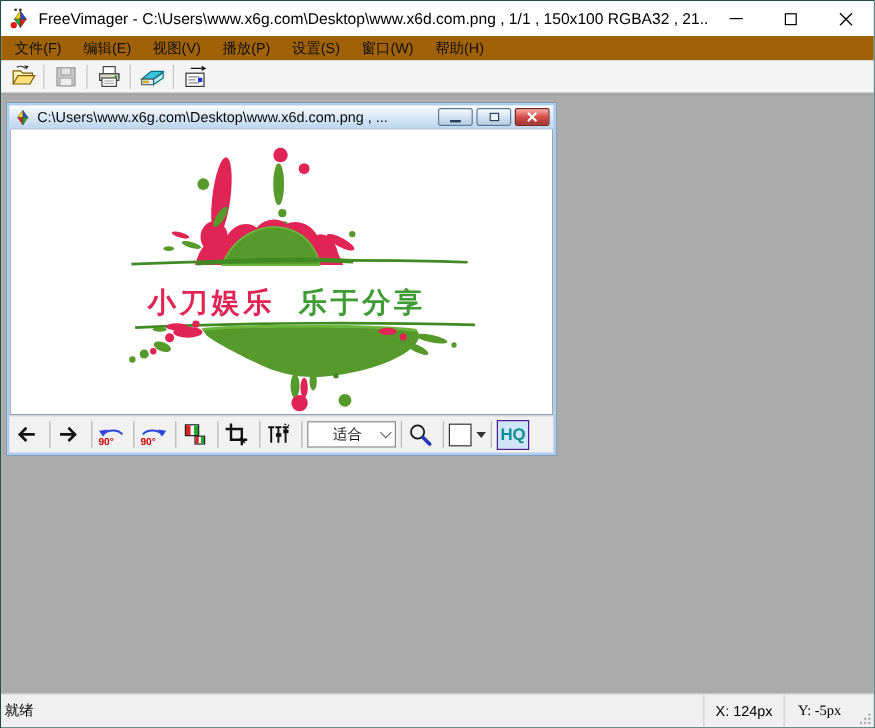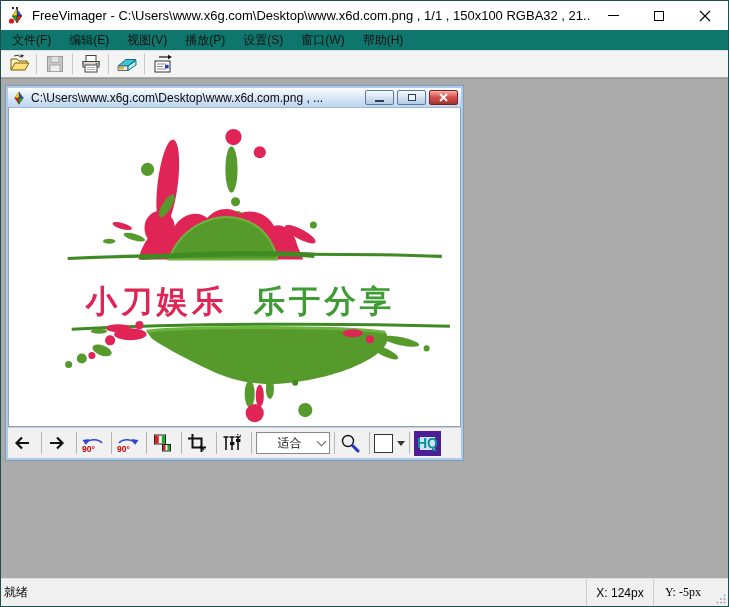--- a/index.html
+++ b/index.html
@@ -10,33 +10,33 @@
 
   
   .titlebar { height:29px; background:#fff; display:flex; align-items:center; padding-left:7px; flex:0 0 29px; }
   .titlebar .app-icon { width:18px; height:18px; margin-right:6px; flex:0 0 18px; }
   .titlebar .title-text { font-size:13px; color:#000; white-space:nowrap; overflow:hidden; flex:1; }
   .win-btn { width:46px; height:29px; display:flex; align-items:center; justify-content:center; flex:0 0 46px; }
   .glyph-min { width:11px; height:1px; background:#000; }
   .glyph-max { width:10px; height:10px; border:1px solid #000; }
 
   
-  .menubar { height:21px; background:#0f766e; border-bottom:1px solid #dadada; display:flex; align-items:flex-start; padding-left:2px; flex:0 0 21px; }
+  .menubar { height:21px; background:#a16207; border-bottom:1px solid #dadada; display:flex; align-items:flex-start; padding-left:2px; flex:0 0 21px; }
   .menu-item { font-size:12px; color:#111; padding:0 9px; line-height:20px; cursor:default; }
 
   
   .toolbar { height:27px; background:#f4f4f4; border-bottom:1px solid #aeaeae; display:flex; align-items:center; padding-left:4px; flex:0 0 27px; }
   .tb-btn { width:27px; height:23px; display:flex; align-items:center; justify-content:center; border:1px solid transparent; }
   .tb-sep { width:1px; height:20px; background:#c7c7c7; margin:0 4px; }
 
   
   .mdi { flex:1 1 auto; background:#ababab; border-top:1px solid #989898; position:relative; overflow:hidden; }
 
   
-  .child-window { position:absolute; left:5px; top:7px; width:457px; height:374px;
+  .child-window { position:absolute; left:5px; top:7px; width:457px; height:293px;
      border:2px solid #aecbe9; box-shadow:0 0 0 1px #7d9cbe; background:#e9f1fa; display:flex; flex-direction:column; }
   .child-titlebar { height:20px; flex:0 0 20px; display:flex; align-items:center; padding:0 3px 0 4px;
      background:linear-gradient(#fdfeff, #dce9f7 45%, #bdd5ee); border-bottom:1px solid #9fb9d4; }
   .child-titlebar .child-icon { width:14px; height:14px; margin-right:5px; flex:0 0 14px; }
   .child-title-text { font-size:12px; color:#0a0a0a; white-space:nowrap; overflow:hidden; flex:1; }
   .cw-btn { width:29px; height:15px; margin-left:3px; border-radius:2px; display:flex; align-items:center; justify-content:center; flex:0 0 29px; }
   .cw-btn.blue { background:linear-gradient(#f6fafd, #d4e2f0 50%, #b4cbe2); border:1px solid #5e7a9c; }
   .cw-btn.red  { background:linear-gradient(#f4b1a9, #d9534f 45%, #a03430); border:1px solid #7c221d; }
   .glyph-cmin { width:9px; height:2px; background:#27405e; margin-top:6px; }
   .glyph-crestore { width:8px; height:7px; border:1px solid #27405e; background:#eaf2fa; }
@@ -50,21 +50,21 @@
   .ct-btn { width:26px; height:25px; display:flex; flex-direction:column; justify-content:center; border:1px solid transparent; }
   .ct-sep { width:1px; height:22px; background:#b5b5b5; margin:0 4px; }
   .rot-label { font-size:8.5px; color:#cc0000; line-height:8px; font-weight:bold; }
   .combo { width:74px; height:22px; background:#fff; border:1px solid #8a8a8a; display:flex; align-items:center; padding:0 4px;text-align:center; }
   .combo .combo-value { font-size:12px; color:#111; flex:1; }
   .combo .chev { width:7px; height:7px; border-right:1.5px solid #666; border-bottom:1.5px solid #666; transform:rotate(45deg); margin-top:-3px; }
   .swatch-group { display:flex; align-items:center; }
   .swatch { width:19px; height:19px; background:#fff; border:1px solid #333; }
   .swatch-arrow { width:0; height:0; border-left:4px solid transparent; border-right:4px solid transparent; border-top:5px solid #333; margin-left:4px; }
   .hq-btn { width:27px; height:25px; display:flex; align-items:center; justify-content:center;
-     background:#cfe4f7; border:6px solid #4c1d95; color:#0b8f93; font-weight:bold; font-size:14px; font-family:"Liberation Sans",sans-serif; }
+     background:#cfe4f7; border:1px solid #4c1d95; color:#0b8f93; font-weight:bold; font-size:14px; font-family:"Liberation Sans",sans-serif; }
 
   
   .statusbar { height:28px; flex:0 0 28px; background:#f0f0f0; border-top:1px solid #dcdcdc; display:flex; align-items:center; font-size:12px; color:#000; }
   .sb-ready { padding-left:3px; flex:1; }
   .sb-sep { width:1px; height:27px; background:#cfcfcf; }
   .sb-x { width:66px; text-align:center; }
   .sb-y { width:58px; text-align:center;font-family:Liberation Serif, serif; }
   .sb-grip { width:16px; height:27px; display:flex; align-items:flex-end; justify-content:flex-end; padding:0 2px 2px 0; }
 </style>
 </head>

